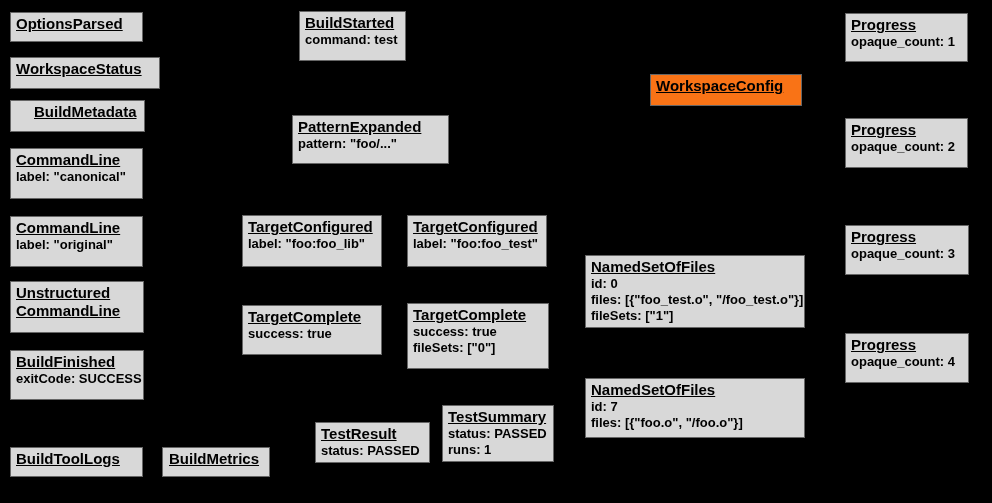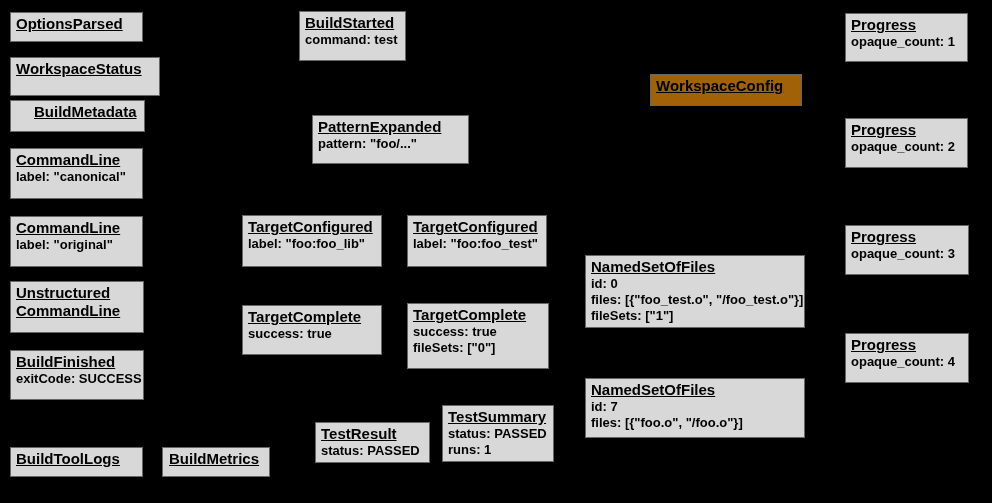--- a/index.html
+++ b/index.html
@@ -40,21 +40,21 @@
     color: #000000;
   }
 </style>
 </head>
 <body>
 
 <div id="canvas" style="background: rgb(0, 0, 0);">
     <div class="node" style="left: 10px; top: 12px; width: 133px; height: 30px; background: rgb(216, 216, 216); border-color: rgb(102, 102, 102);">
       <div class="title">OptionsParsed</div>
     </div>
-    <div class="node" style="left: 10px; top: 57px; width: 150px; height: 39px; background: rgb(216, 216, 216); border-color: rgb(102, 102, 102);">
+    <div class="node" style="left: 10px; top: 57px; width: 150px; height: 32px; background: rgb(216, 216, 216); border-color: rgb(102, 102, 102);">
       <div class="title">WorkspaceStatus</div>
     </div>
     <div class="node" style="left: 10px; top: 100px; width: 135px; height: 32px; background: rgb(216, 216, 216); border-color: rgb(102, 102, 102); padding-left: 23px;">
       <div class="title">BuildMetadata</div>
     </div>
     <div class="node" style="left: 10px; top: 148px; width: 133px; height: 51px; background: rgb(216, 216, 216); border-color: rgb(102, 102, 102);">
       <div class="title">CommandLine</div>
       <div class="attr">label: "canonical"</div>
     </div>
     <div class="node" style="left: 10px; top: 216px; width: 133px; height: 51px; background: rgb(216, 216, 216); border-color: rgb(102, 102, 102);">
@@ -72,21 +72,21 @@
     <div class="node" style="left: 10px; top: 447px; width: 133px; height: 30px; background: rgb(216, 216, 216); border-color: rgb(102, 102, 102);">
       <div class="title">BuildToolLogs</div>
     </div>
     <div class="node" style="left: 162px; top: 447px; width: 108px; height: 30px; background: rgb(216, 216, 216); border-color: rgb(102, 102, 102); padding-left: 6px;">
       <div class="title">BuildMetrics</div>
     </div>
     <div class="node" style="left: 299px; top: 11px; width: 107px; height: 50px; background: rgb(216, 216, 216); border-color: rgb(102, 102, 102);">
       <div class="title">BuildStarted</div>
       <div class="attr">command: test</div>
     </div>
-    <div class="node" style="left: 312px; top: 115px; width: 157px; height: 49px; background: rgb(216, 216, 216); border-color: rgb(102, 102, 102);">
+    <div class="node" style="left: 292px; top: 115px; width: 157px; height: 49px; background: rgb(216, 216, 216); border-color: rgb(102, 102, 102);">
       <div class="title">PatternExpanded</div>
       <div class="attr">pattern: "foo/..."</div>
     </div>
     <div class="node" style="left: 242px; top: 215px; width: 140px; height: 52px; background: rgb(216, 216, 216); border-color: rgb(102, 102, 102);">
       <div class="title">TargetConfigured</div>
       <div class="attr">label: "foo:foo_lib"</div>
     </div>
     <div class="node" style="left: 407px; top: 215px; width: 140px; height: 52px; background: rgb(216, 216, 216); border-color: rgb(102, 102, 102);">
       <div class="title">TargetConfigured</div>
       <div class="attr">label: "foo:foo_test"</div>
@@ -102,21 +102,21 @@
     </div>
     <div class="node" style="left: 315px; top: 422px; width: 115px; height: 41px; background: rgb(216, 216, 216); border-color: rgb(102, 102, 102);">
       <div class="title">TestResult</div>
       <div class="attr">status: PASSED</div>
     </div>
     <div class="node" style="left: 442px; top: 405px; width: 112px; height: 57px; background: rgb(216, 216, 216); border-color: rgb(102, 102, 102);">
       <div class="title">TestSummary</div>
       <div class="attr">status: PASSED</div>
       <div class="attr">runs: 1</div>
     </div>
-    <div class="node" style="left: 650px; top: 74px; width: 152px; height: 32px; background: #a16207; border-color: rgb(102, 102, 102);">
+    <div class="node" style="left: 650px; top: 74px; width: 152px; height: 32px; background: #f97316; border-color: rgb(102, 102, 102);">
       <div class="title">WorkspaceConfig</div>
     </div>
     <div class="node" style="left: 585px; top: 255px; width: 220px; height: 73px; background: rgb(216, 216, 216); border-color: rgb(102, 102, 102);">
       <div class="title">NamedSetOfFiles</div>
       <div class="attr">id: 0</div>
       <div class="attr">files: [{"foo_test.o", "/foo_test.o"}]</div>
       <div class="attr">fileSets: ["1"]</div>
     </div>
     <div class="node" style="left: 585px; top: 378px; width: 220px; height: 60px; background: rgb(216, 216, 216); border-color: rgb(102, 102, 102);">
       <div class="title">NamedSetOfFiles</div>

